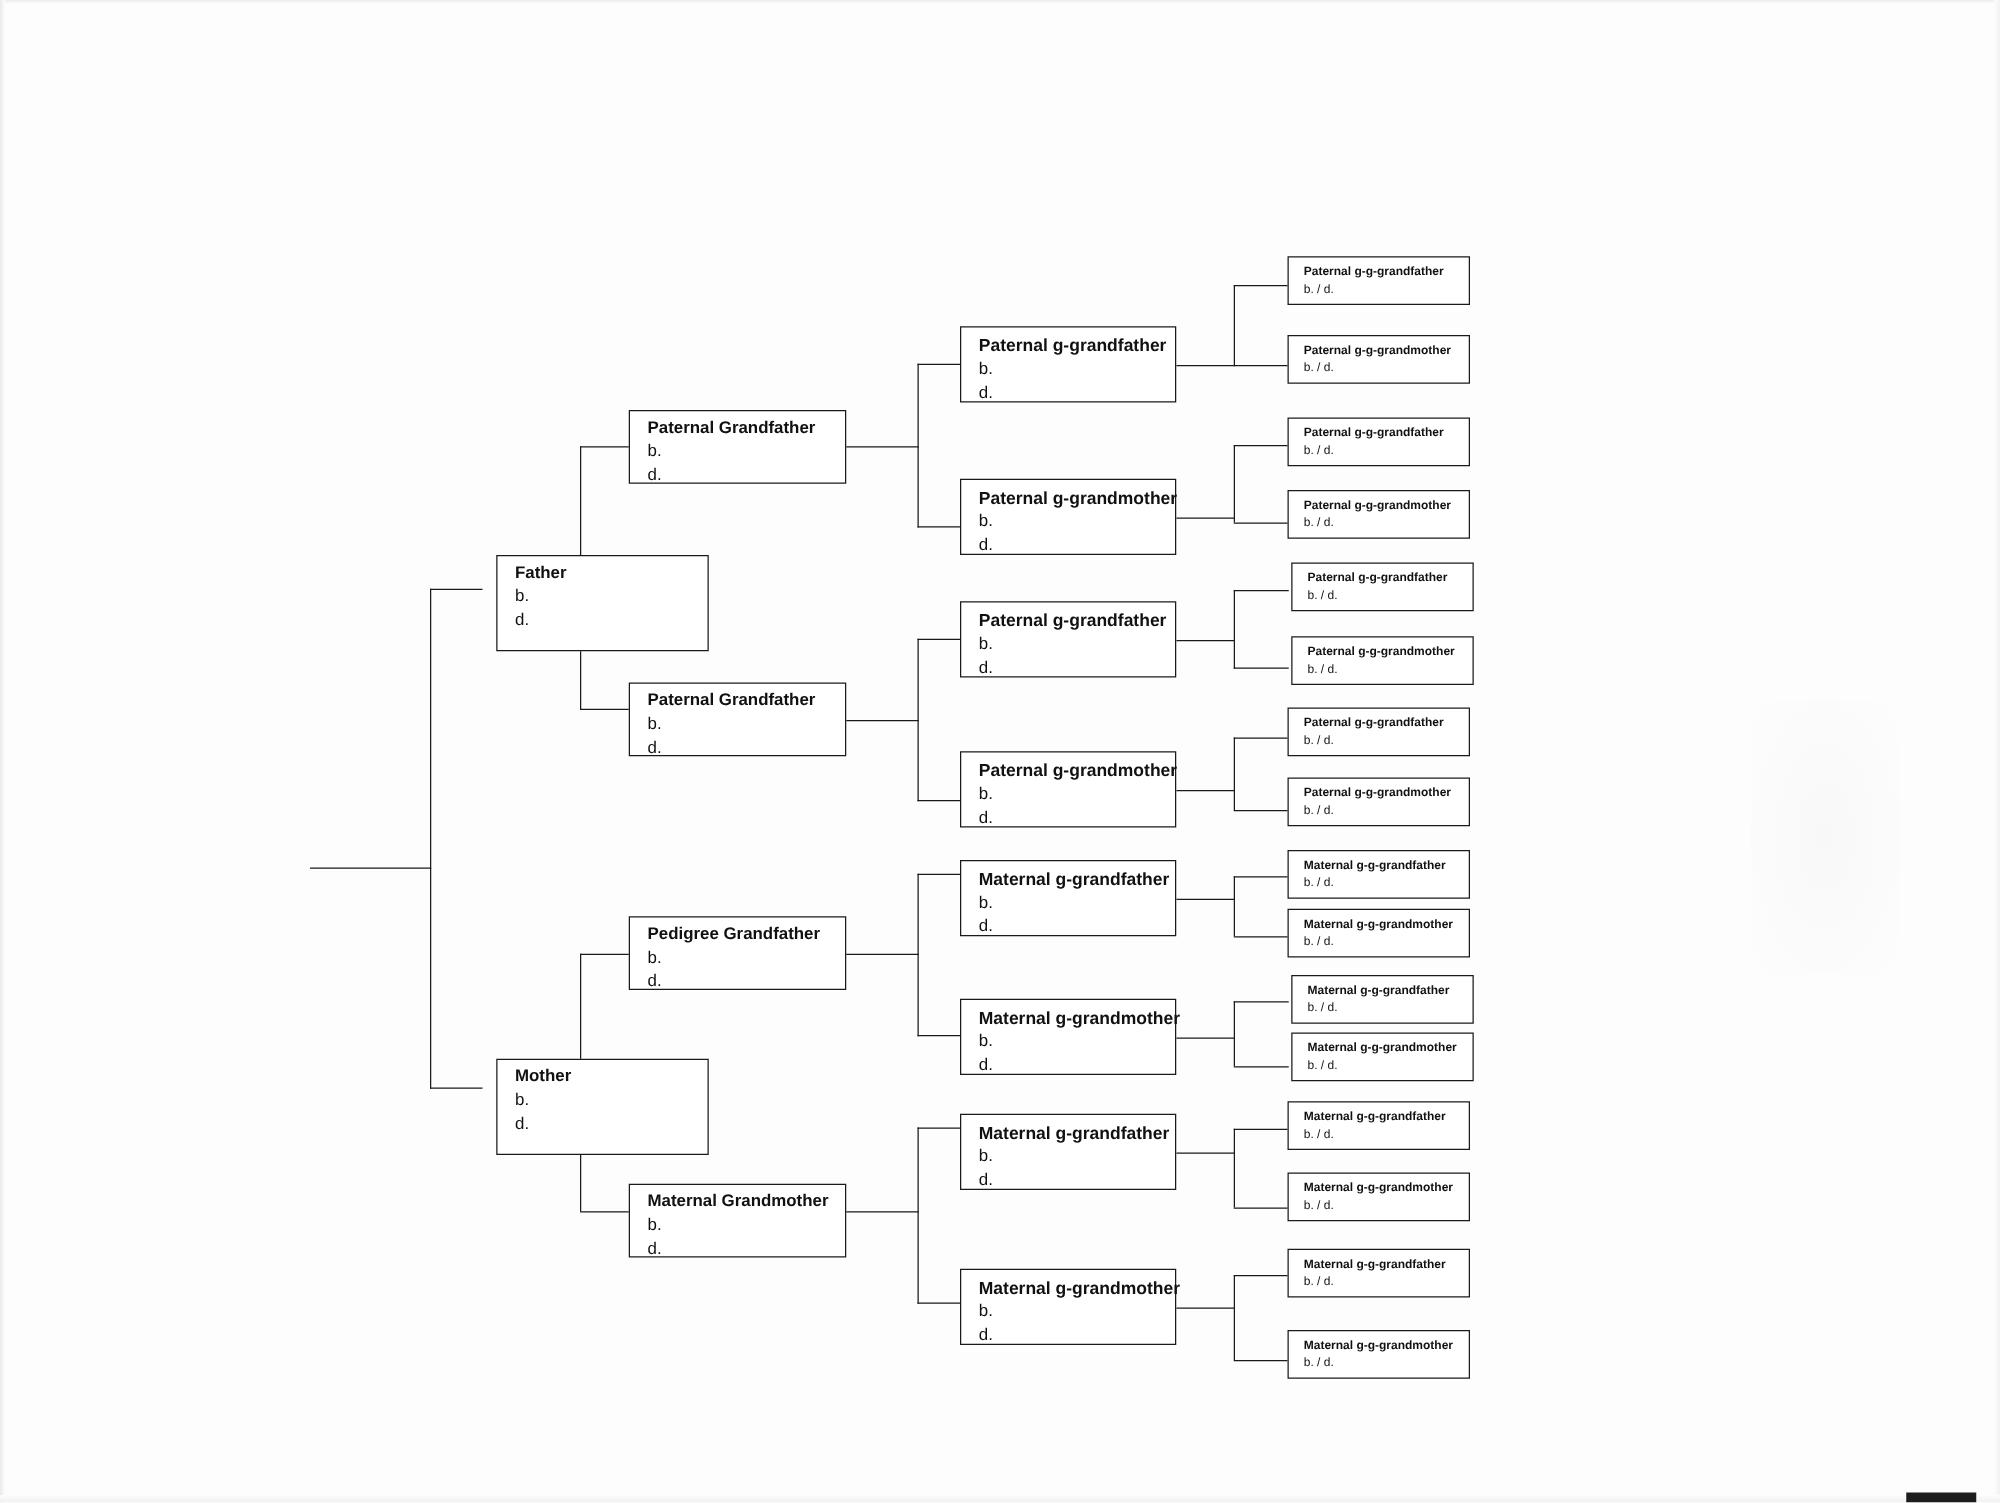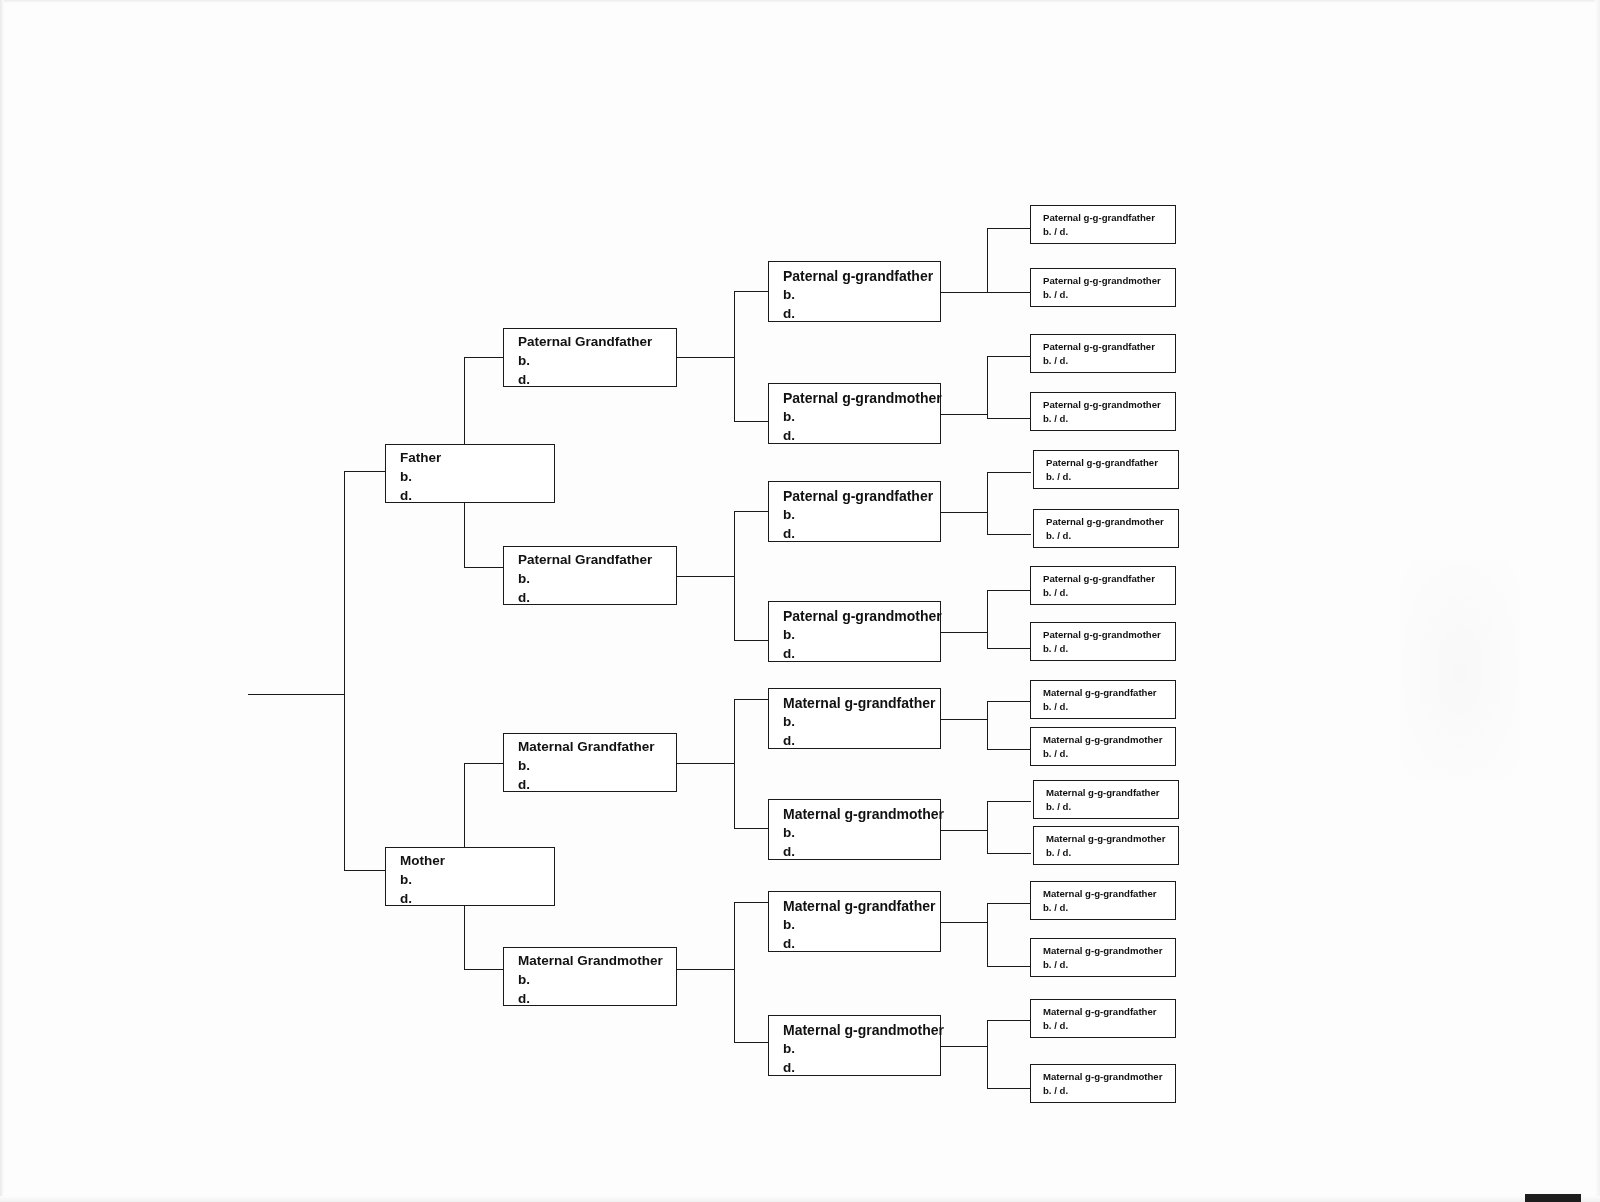--- a/index.html
+++ b/index.html
@@ -43,28 +43,28 @@
     background:#ffffff;
     box-sizing:border-box;
   }
   .node .nm{
     position:absolute;
     font-weight:bold;color:#111;
     white-space:nowrap;
   }
   .node .ln{
     position:absolute;
-    color:#111;white-space:nowrap;font-weight:bold;
+    color:#111;white-space:nowrap;font-weight:normal;
   }
 
   
   .t-you{width:171px;height:61px;}
   .t-you .nm{font-weight:normal;font-size:19px;left:50%;transform:translateX(-50%);top:12px;}
 
-  .t-parent{width:170px;height:59px;}
+  .t-parent{width:170px;height:77px;margin-left:12px;}
   .t-parent .nm{font-size:13.5px;left:14px;top:5px;}
   .t-parent .ln{font-size:13.5px;left:14px;}
   .t-parent .l1{top:24px;}
   .t-parent .l2{top:43px;}
 
   .t-gp{width:174px;height:59px;}
   .t-gp .nm{font-size:13.5px;left:14px;top:5px;}
   .t-gp .ln{font-size:13.5px;left:14px;}
   .t-gp .l1{top:24px;}
   .t-gp .l2{top:43px;}
@@ -189,21 +189,21 @@
     <span class="nm">Paternal Grandfather</span>
     <span class="ln l1">b.</span>
     <span class="ln l2">d.</span>
   </div>
   <div class="node t-gp" style="left:503px;top:546px;">
     <span class="nm">Paternal Grandfather</span>
     <span class="ln l1">b.</span>
     <span class="ln l2">d.</span>
   </div>
   <div class="node t-gp" style="left:503px;top:733px;">
-    <span class="nm">Maternal Grandfather</span>
+    <span class="nm">Pedigree Grandfather</span>
     <span class="ln l1">b.</span>
     <span class="ln l2">d.</span>
   </div>
   <div class="node t-gp" style="left:503px;top:947px;">
     <span class="nm">Maternal Grandmother</span>
     <span class="ln l1">b.</span>
     <span class="ln l2">d.</span>
   </div>
 
   <div class="node t-ggp" style="left:768px;top:261px;">

